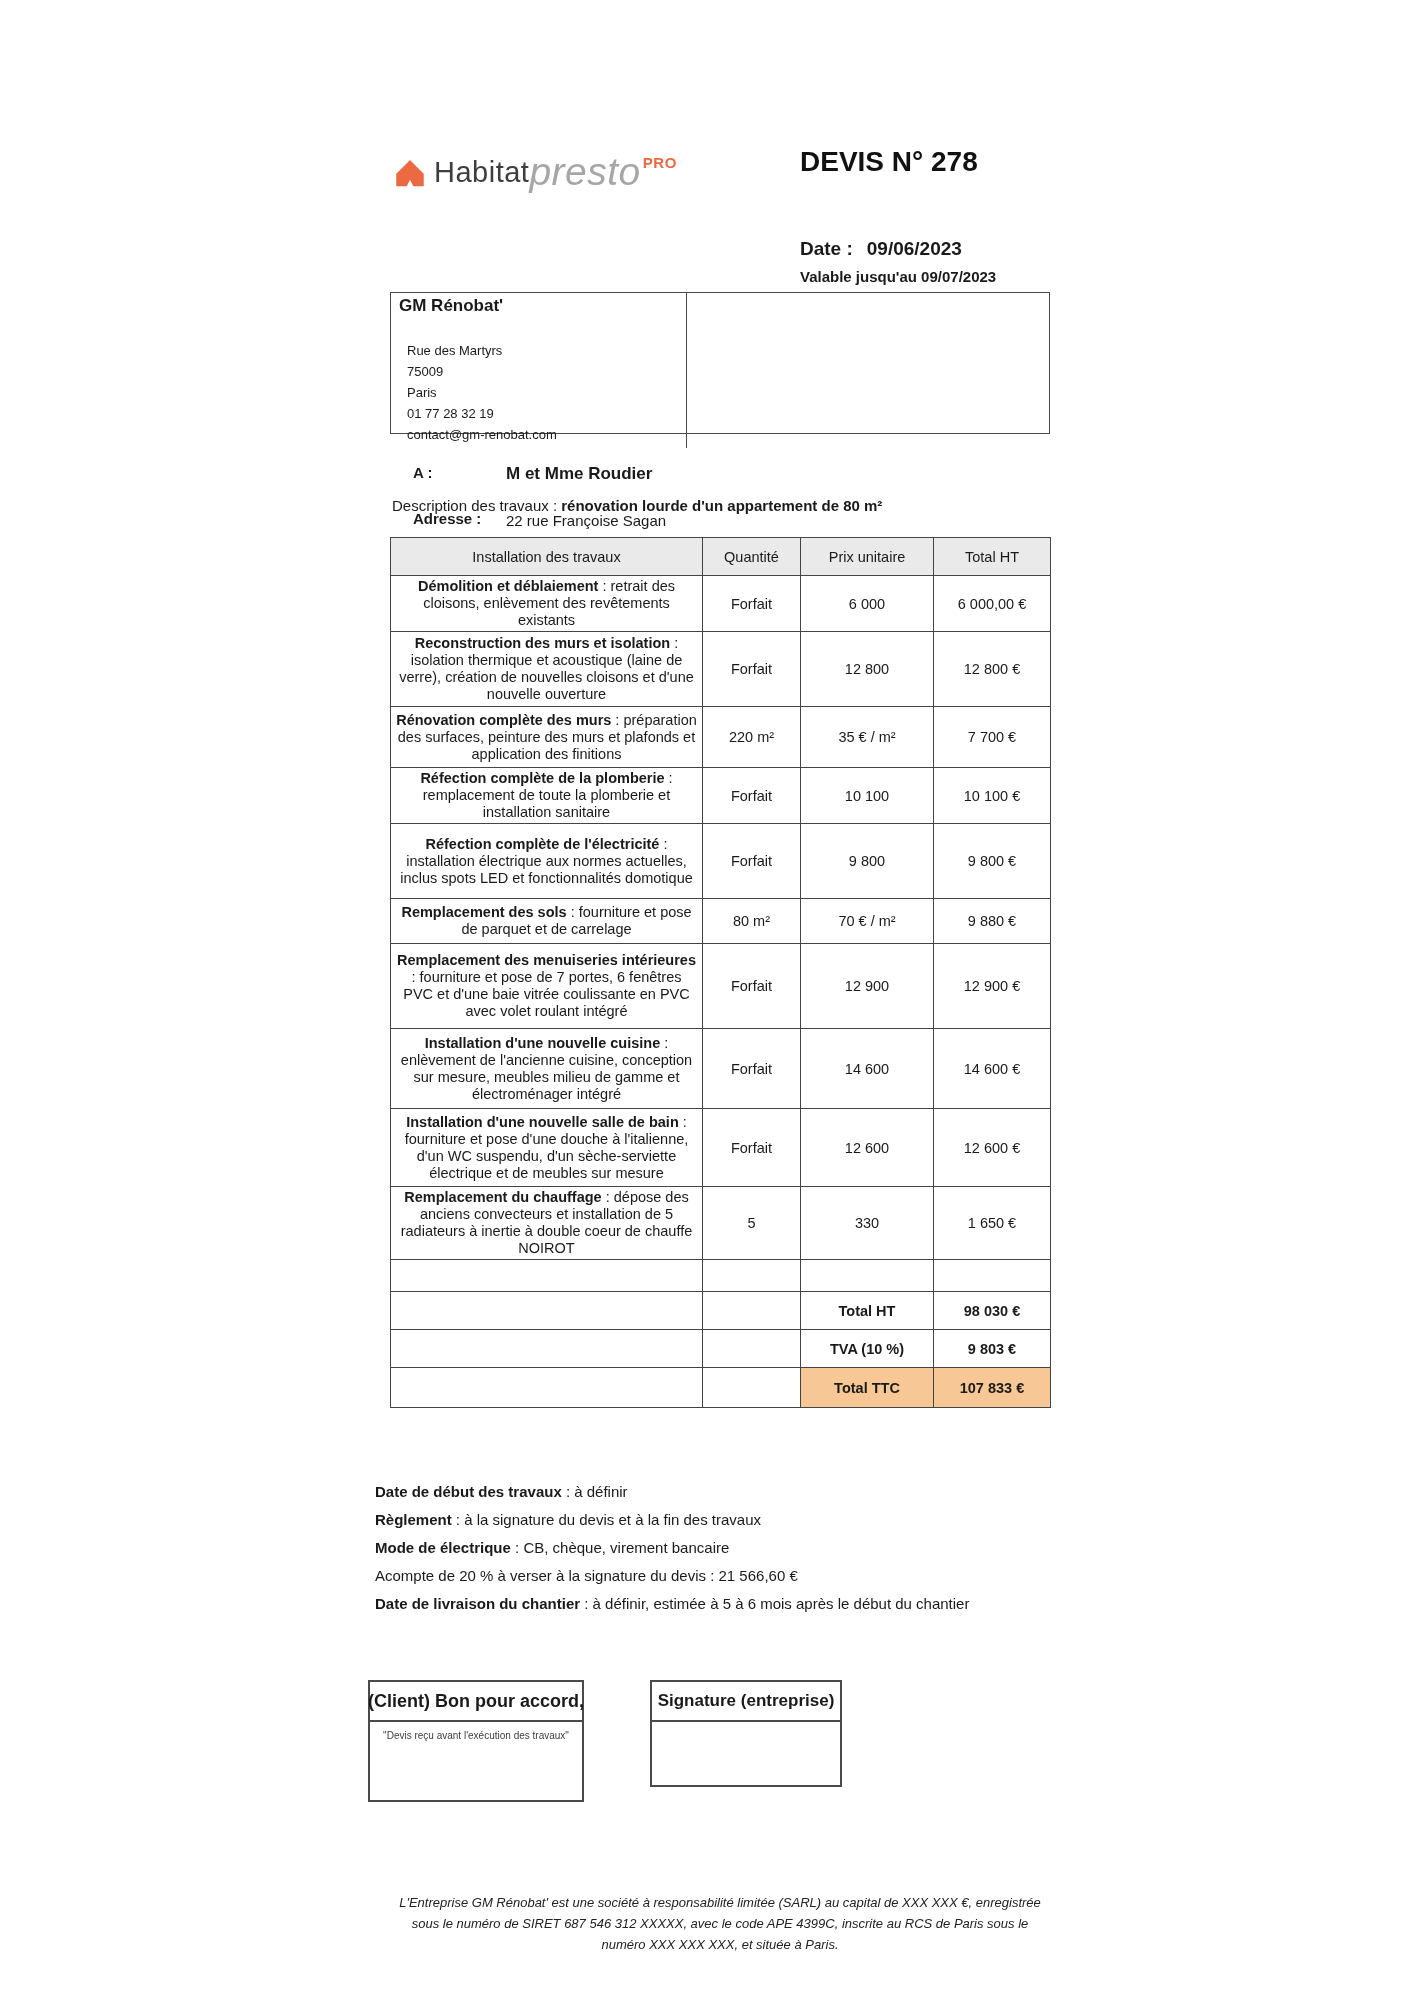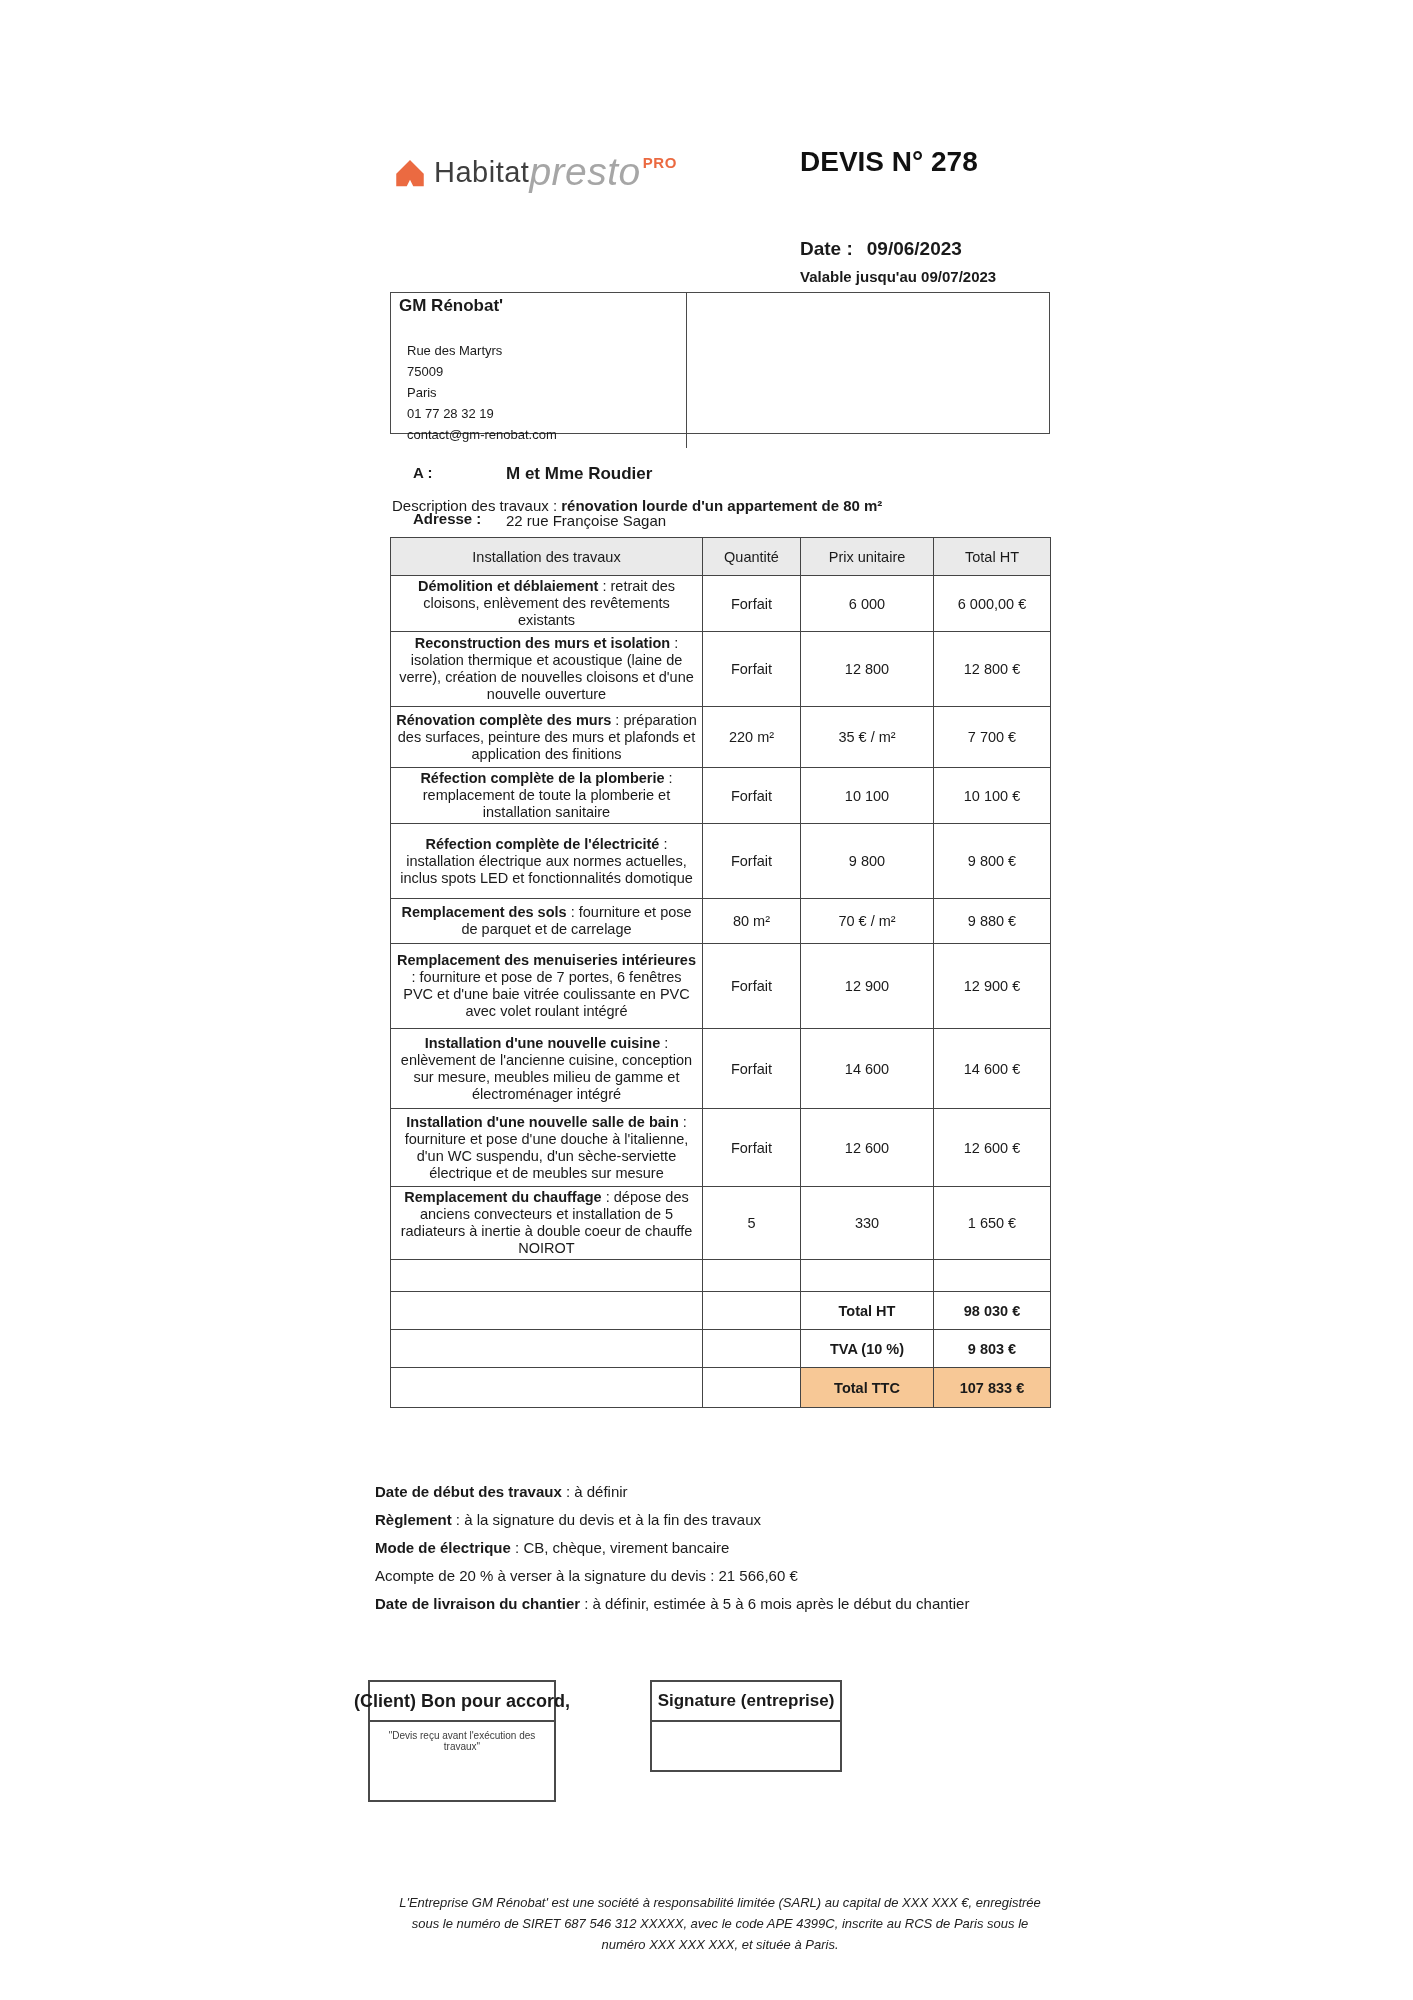--- a/index.html
+++ b/index.html
@@ -50,22 +50,22 @@
   .quote-table .t-value{font-weight:700;}
   .quote-table .hl{background:var(--ttc-bg);}
 
   
   .terms{position:absolute;left:375px;top:1483px;font-size:15px;}
   .terms .t-line{line-height:18px;margin-bottom:10px;}
   .terms .t-line b{font-weight:700;}
 
   
   .sig-box{position:absolute;top:1680px;border:2px solid #4a4a4a;background:#fff;}
-  .sig-client{left:368px;width:188px;height:122px;}
-  .sig-company{left:650px;width:192px;height:92px;}
+  .sig-client{left:368px;width:216px;height:122px;}
+  .sig-company{left:650px;width:192px;height:107px;}
   .sig-head{height:40px;border-bottom:2px solid #4a4a4a;display:flex;align-items:center;justify-content:center;font-weight:700;white-space:nowrap;}
   .sig-client .sig-head{font-size:18px;}
   .sig-company .sig-head{font-size:17px;}
   .sig-body{padding-top:8px;text-align:center;}
   .sig-note{font-size:10px;color:#3d3d3d;}
 
   
   .legal{position:absolute;left:390px;top:1892px;width:660px;text-align:center;font-style:italic;font-size:13px;line-height:21px;color:#222;}
 </style>
 </head>

